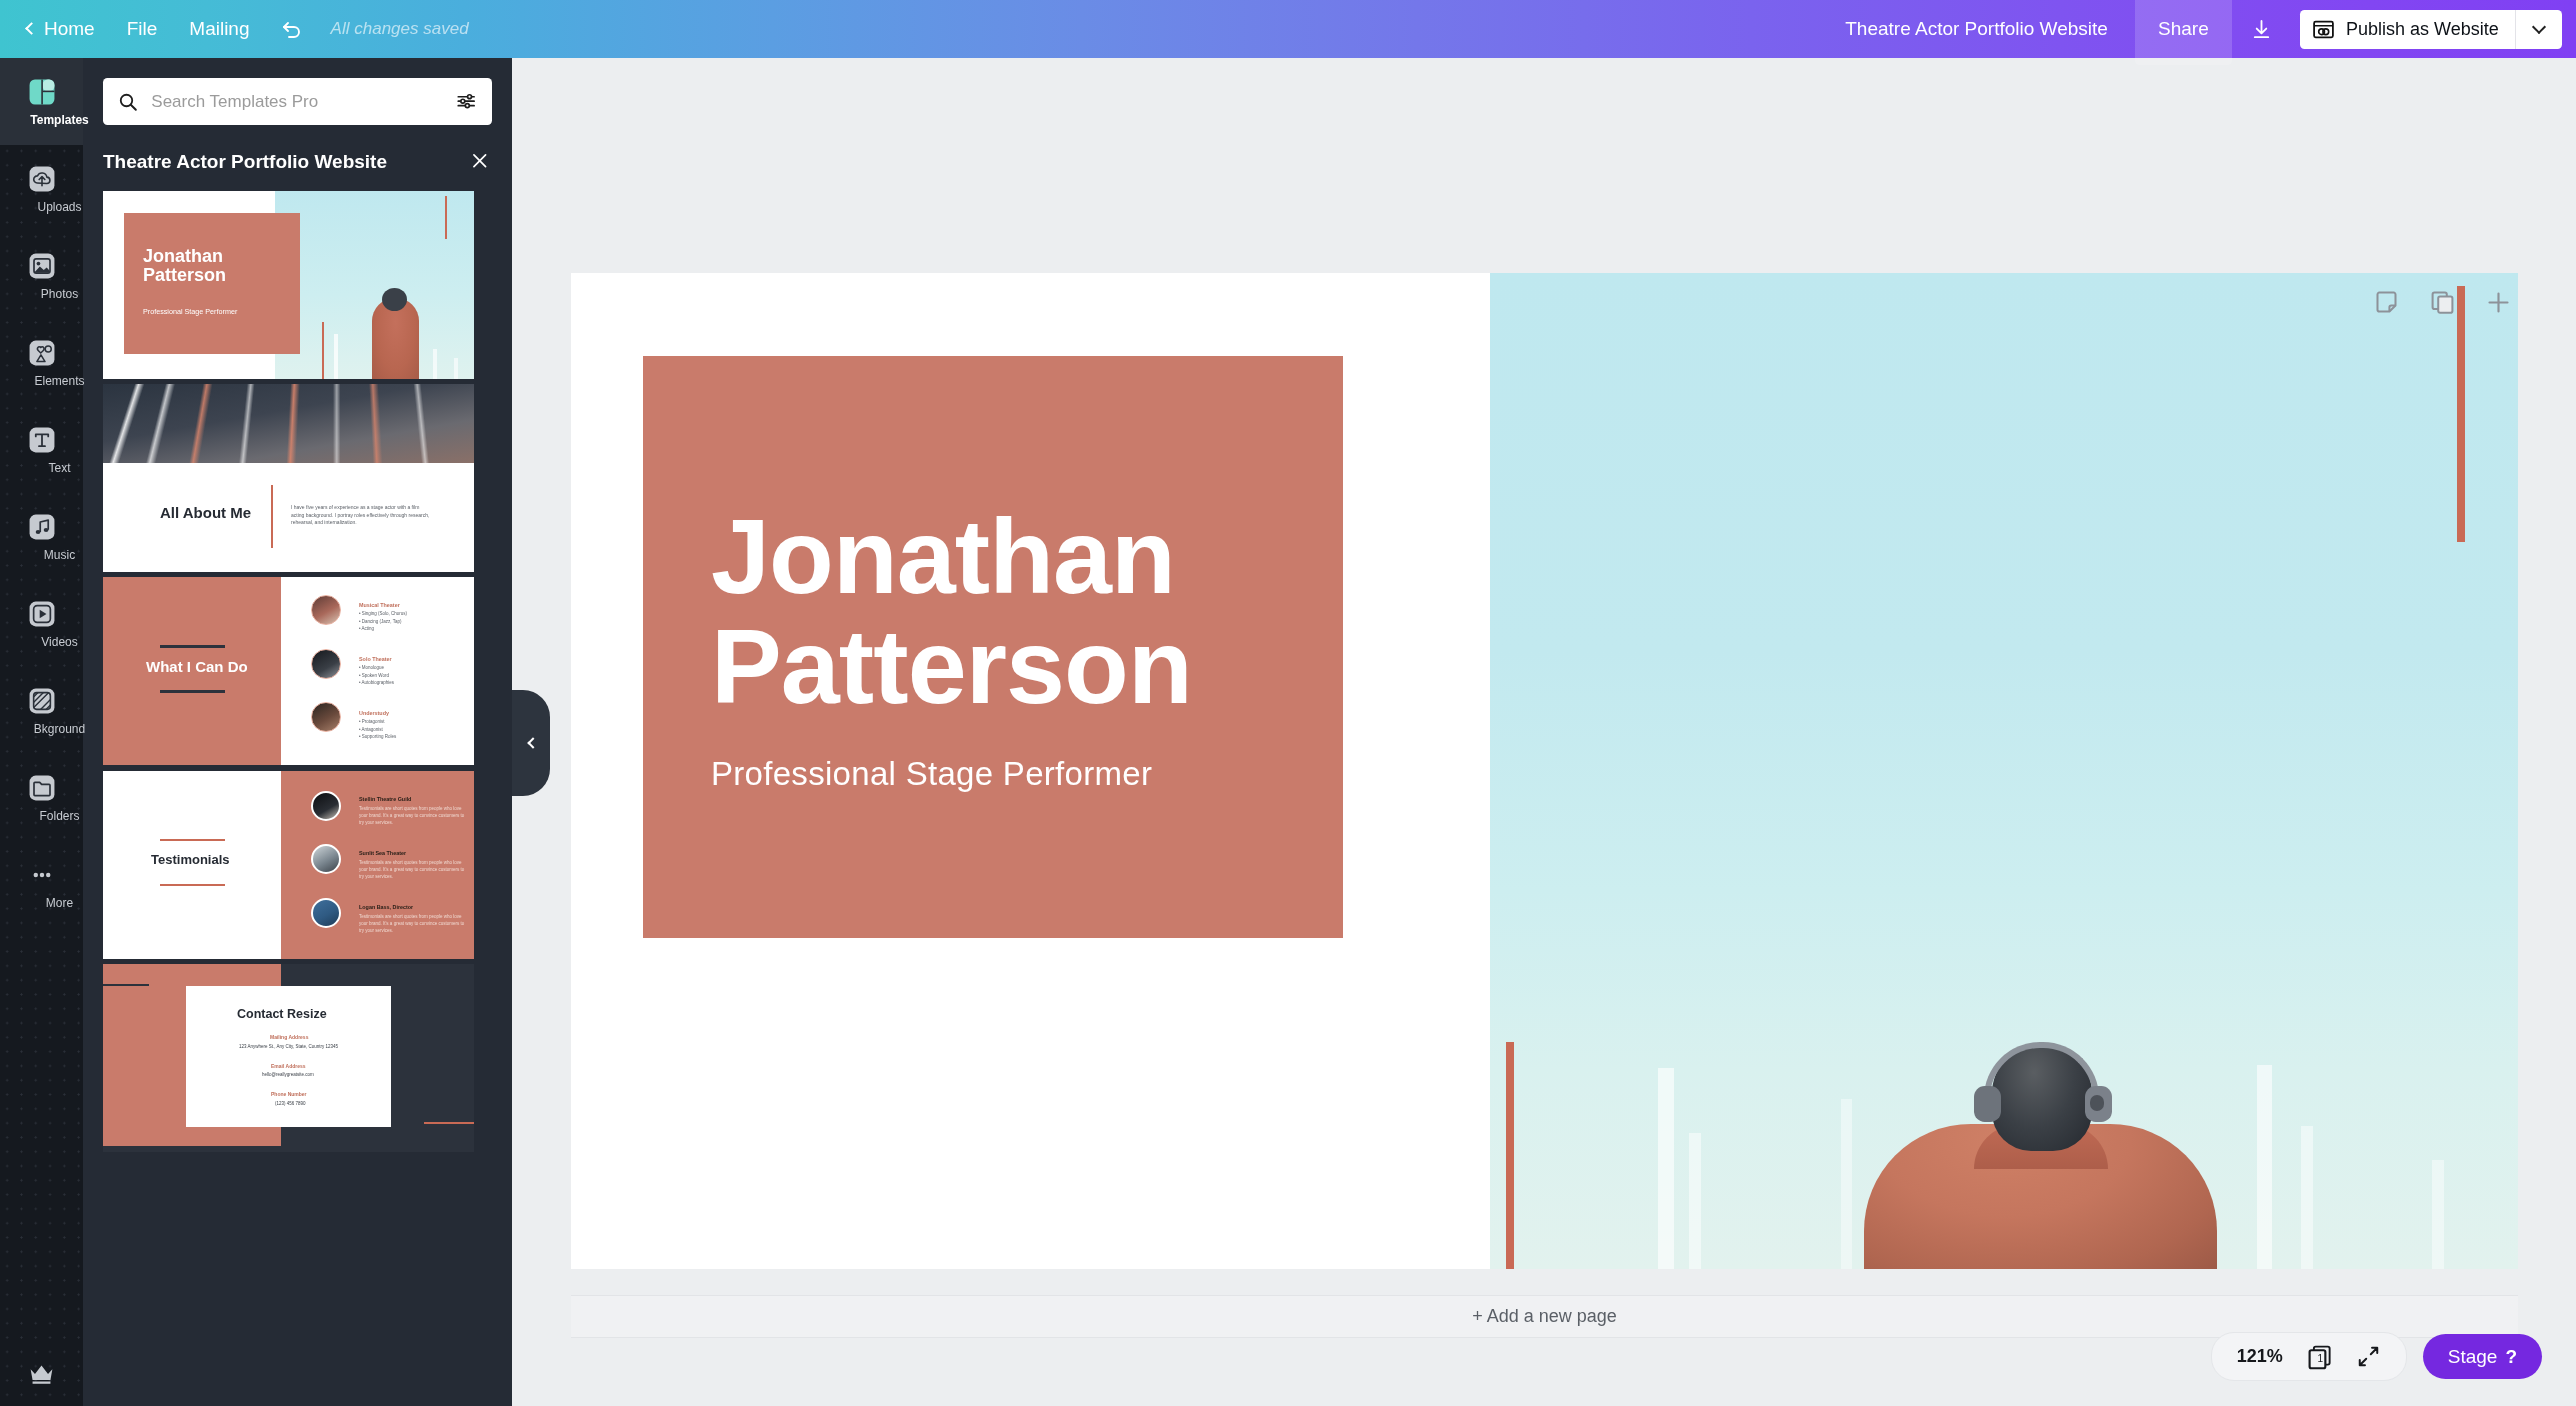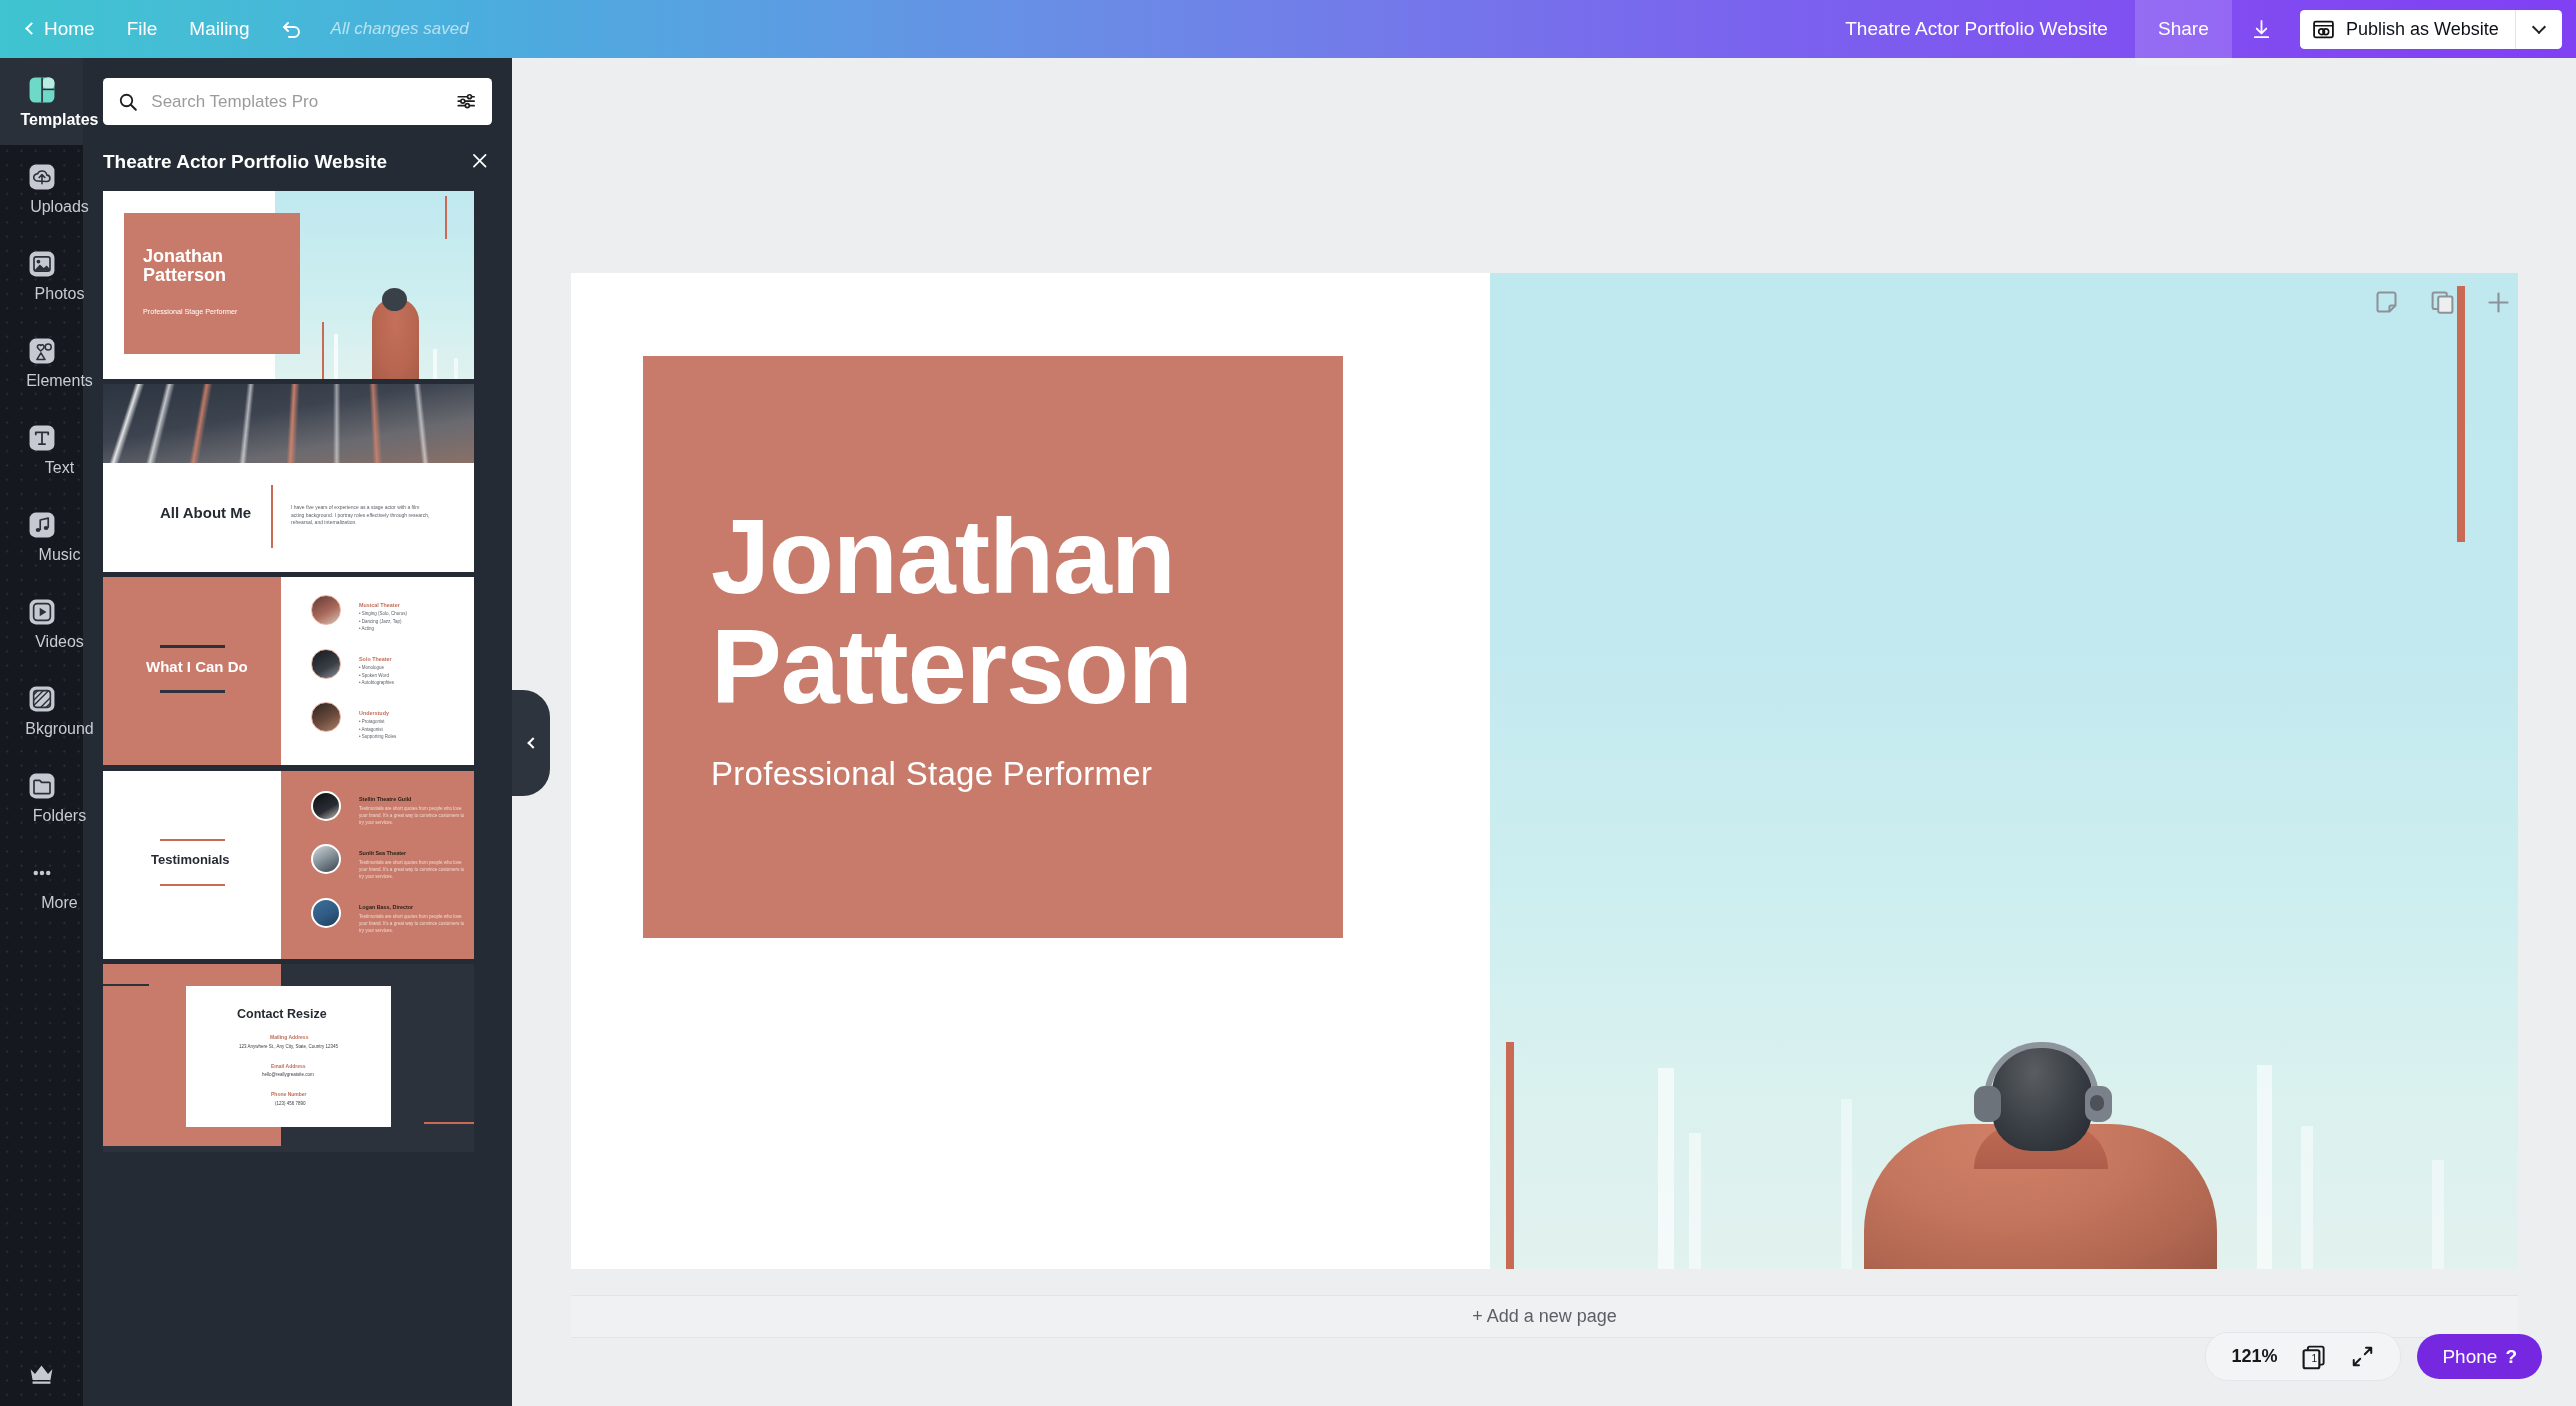--- a/index.html
+++ b/index.html
@@ -85,21 +85,21 @@
     background-size: 14.3px 14.3px;
     z-index: 40;
   }
   .rail-item {
     width: 83px; height: 87px;
     display: flex; flex-direction: column;
     align-items: center; justify-content: center;
     gap: 5.4px; cursor: pointer;
   }
   .rail-item.active { background: #2a3039; }
-  .rail-label { color: #c8ccd2; font-size: 16px; margin-left: 36px; }
+  .rail-label { color: #c8ccd2; font-size: 12px; margin-left: 36px; }
   .rail-item.active .rail-label { color: #fff; font-weight: bold; }
   .rail-ico { width: 32px; height: 32px; display: block; }
   .rail-crown {
     position: absolute; bottom: 18px; left: 0; width: 83px;
     display: flex; justify-content: center; cursor: pointer;
   }
 
   
   .panel {
     position: absolute; top: 58px; left: 83px;
@@ -600,18 +600,18 @@
         </svg>
       </div>
       <div class="pt-btn">
         <svg width="25" height="25" viewBox="0 0 24 24" fill="none">
           <path d="M14.2 9.8 L20.4 3.6 M20.4 3.6 H15.4 M20.4 3.6 V8.6" stroke="#16181c" stroke-width="1.9" stroke-linecap="round" stroke-linejoin="round"></path>
           <path d="M9.8 14.2 L3.6 20.4 M3.6 20.4 H8.6 M3.6 20.4 V15.4" stroke="#16181c" stroke-width="1.9" stroke-linecap="round" stroke-linejoin="round"></path>
         </svg>
       </div>
     </div>
     <div class="help-btn">
-      <span>Phone</span>
+      <span>Stage</span>
       <span class="help-q">?</span>
     </div>
   </div>
 </div>
 
 
 </body></html>

